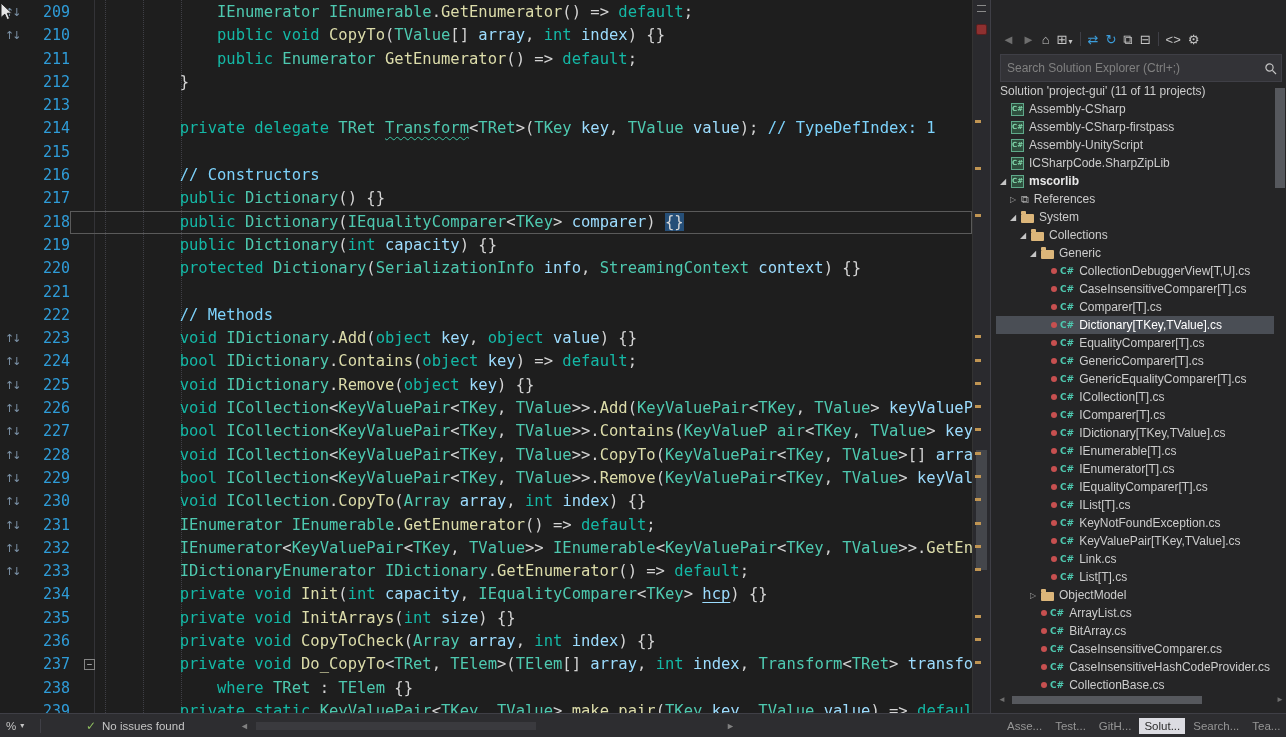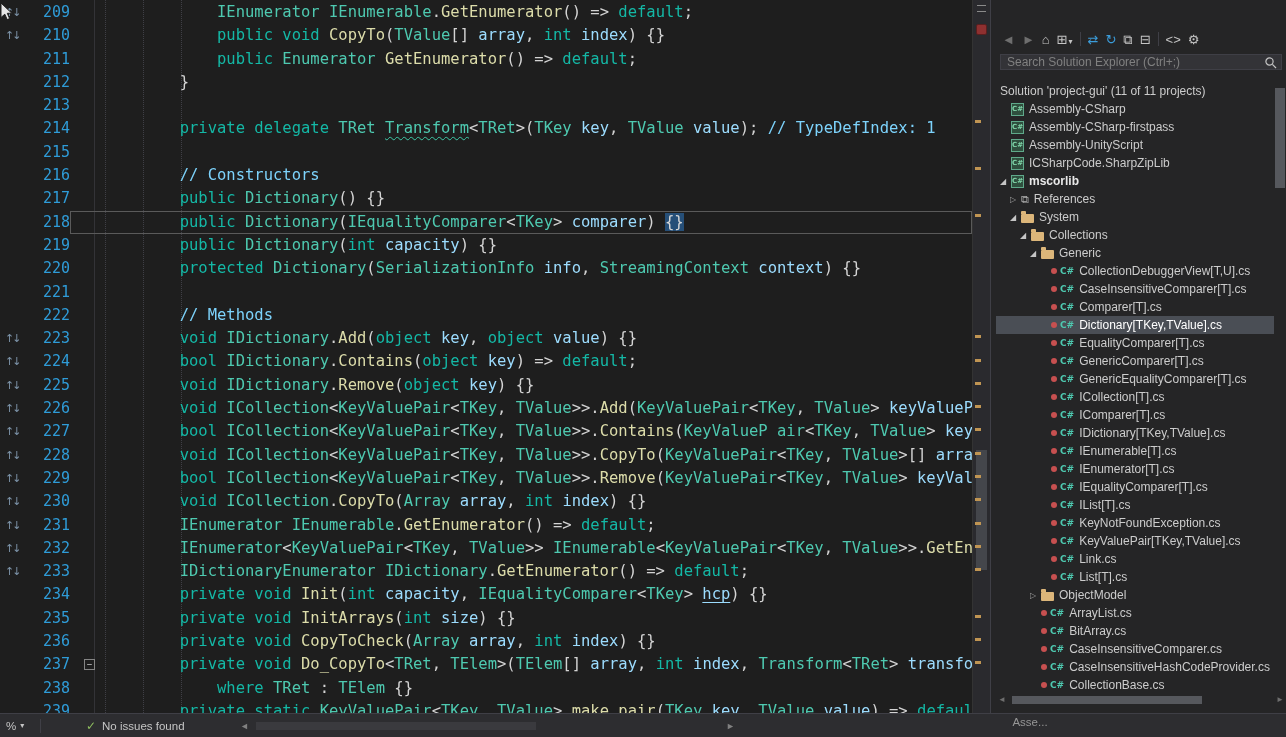--- a/index.html
+++ b/index.html
@@ -36,21 +36,21 @@
   #splitter{position:absolute;left:990px;top:0;width:6px;height:713px;background:#252526;border-left:1px solid #3F3F46;}
   
   #sidebar{position:absolute;left:996px;top:0;width:290px;height:713px;background:#252526;color:#CCCCCC;overflow:hidden;}
   .se-title-row{position:absolute;top:0;left:0;right:0;height:26px;display:flex;align-items:center;padding:0 6px;box-sizing:border-box;}
   .se-title{font-size:12px;color:#BBBBBB;flex:1;}
   .se-win-icon{margin-left:8px;color:#C5C5C5;font-size:11px;cursor:default;display:inline-flex;align-items:center;}
   #se-toolbar{position:absolute;top:26px;left:0;right:0;height:26px;display:flex;align-items:center;padding-left:6px;gap:7px;}
   .tb-icon{font-size:13px;line-height:1;display:inline-flex;align-items:flex-end;}
   .tb-caret{font-size:8px;color:#C5C5C5;margin-left:1px;}
   .tb-sep{width:0;height:14px;border-left:1px solid #3F3F46;}
-  .se-search{position:absolute;top:54px;left:4px;right:4px;height:16px;background:#333337;border:1px solid #3F3F46;display:flex;align-items:center;box-sizing:border-box;padding:0 4px;}
+  .se-search{position:absolute;top:54px;left:4px;right:4px;height:28px;background:#333337;border:1px solid #3F3F46;display:flex;align-items:center;box-sizing:border-box;padding:0 4px;}
   .se-search input{flex:1;background:transparent;border:none;outline:none;color:#CCC;font-size:12px;font-family:inherit;}
   .se-search input::placeholder{color:#808080;}
   #se-tree{position:absolute;top:82px;left:0;right:12px;}
   .se-row{display:flex;align-items:center;height:18px;font-size:12px;box-sizing:border-box;}
   .se-row.sel{background:#4A4E55;color:#FFFFFF;}
   .arrow{flex:none;width:11px;font-size:8px;color:#C5C5C5;text-align:left;}
   .arrow.col{color:#9E9E9E;}
   .spacer{flex:none;width:11px;}
   .folder-icon{flex:none;width:13px;height:9px;background:#DCB67A;border-radius:1px;position:relative;margin-right:5px;margin-top:2px;}
   .folder-icon:before{content:"";position:absolute;top:-3px;left:0;width:5px;height:3px;background:#DCB67A;border-radius:1px 1px 0 0;}
@@ -72,21 +72,21 @@
   .zoom{left:6px;gap:4px;}
   .caret{font-size:8px;color:#C5C5C5;}
   .sbsep{left:40px;width:0;height:14px;top:5px;border-left:1px solid #3F3F46;position:absolute;}
   .health{left:86px;gap:6px;}
   .check{color:#8FBE5F;font-size:12px;}
   .hs-left{left:240px;font-size:9px;color:#808080;}
   .hs-right{left:726px;font-size:9px;color:#808080;}
   .hs-track{position:absolute;left:256px;top:7px;width:466px;height:10px;background:#2D2D30;}
   .hs-thumb{position:absolute;left:0;top:1px;width:280px;height:8px;background:#3A3A3E;}
   #status-pos{left:772px;gap:18px;}
-  #se-tabs{left:1002px;gap:3px;flex-direction:column;}
+  #se-tabs{left:1002px;gap:3px;}
   .se-tab{padding:2px 5px;color:#969696;font-size:11.5px;white-space:nowrap;}
   .se-tab.active{background:#DCDCE2;color:#2B2B2B;}
   
   .cursor{position:absolute;left:0;top:2px;z-index:50;}
 </style>
 </head>
 <body>
 
 <div class="app">
 

